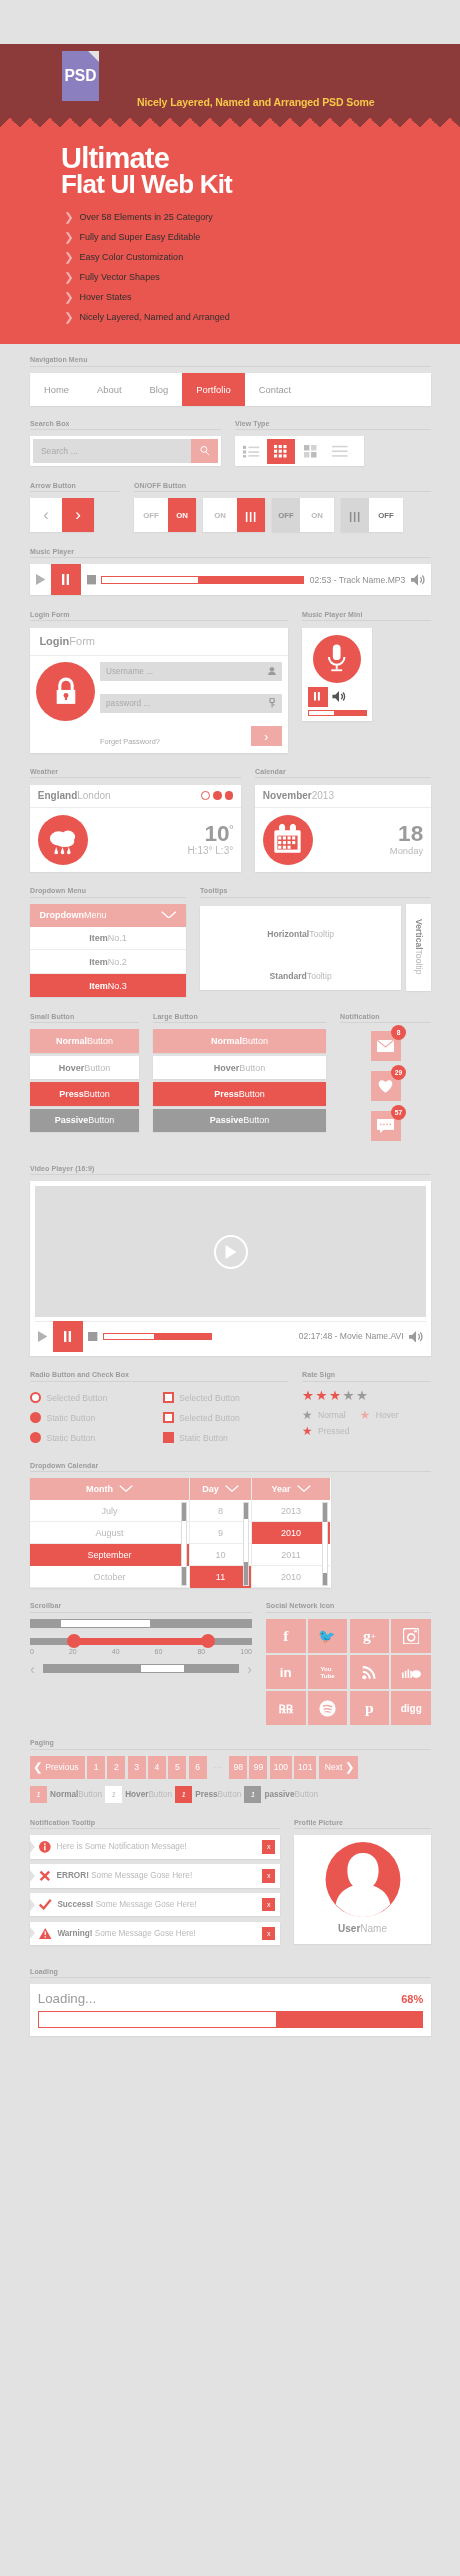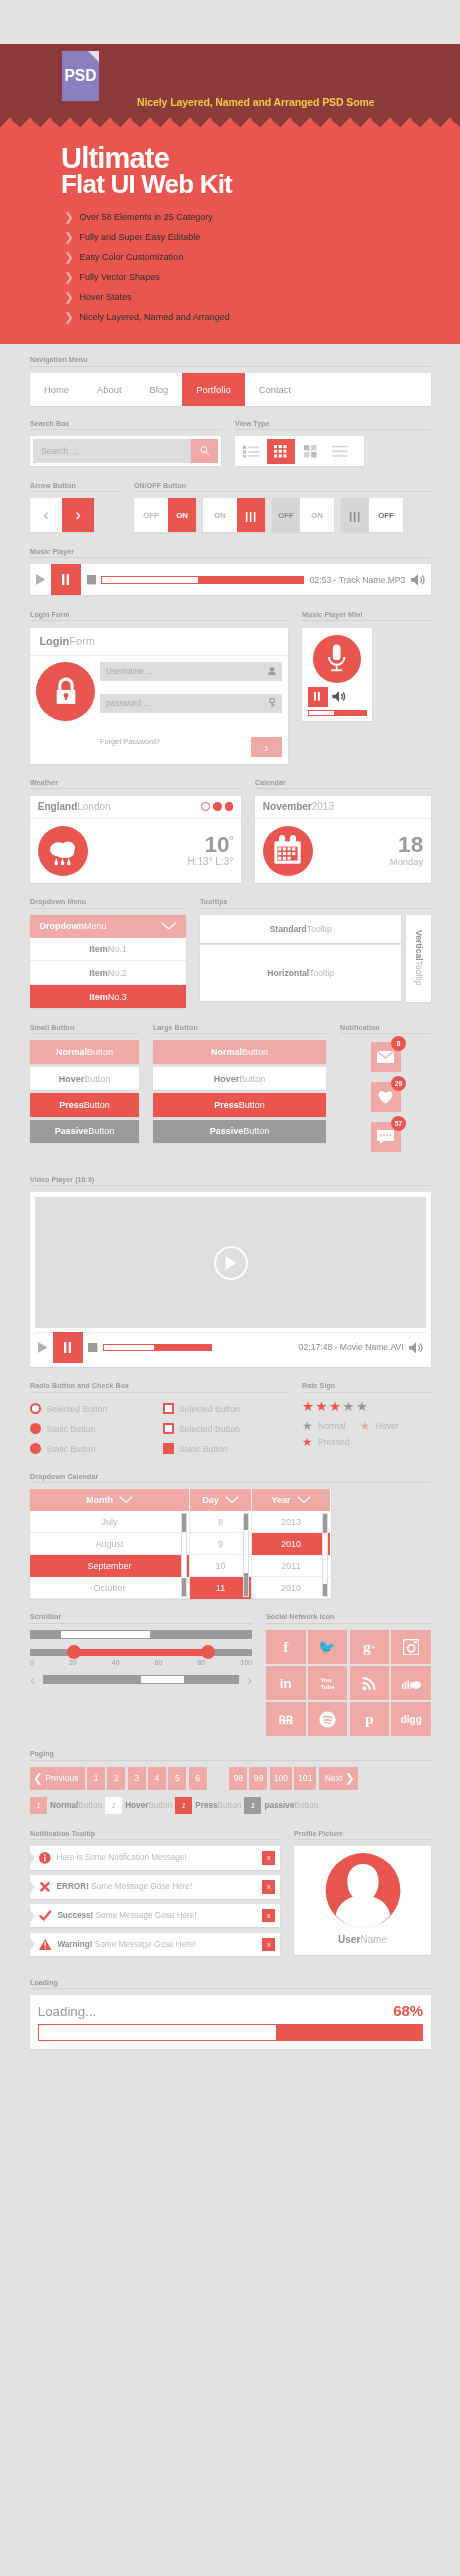--- a/index.html
+++ b/index.html
@@ -88,21 +88,21 @@
   .prog .fill{ width:48%; height:100%; background:#fff; border:1.6px solid #e8564f;}
   .trackname{ font-size:8.6px; color:#8d8d8d; white-space:nowrap;}
 
   
   .loginhdr{ font-size:11px; padding:7.8px 9.4px; border-bottom:0.8px solid #ececec;}
   .loginhdr b{ color:#8d8d8d;} .loginhdr span{color:#b9b9b9;}
   .loginbody{ display:flex; padding:6.2px; gap:4.7px;}
   .lock-circle{ width:59px; height:59px; border-radius:50%; background:#e8564f; display:flex; align-items:center; justify-content:center; flex:0 0 59px;}
   .lfields{ flex:1; display:flex; flex-direction:column; gap:13px;}
   .lfield{ background:#dcdcdc; height:19px; display:flex; align-items:center; padding:0 6.2px; color:#a9a9a9; font-size:8.2px; justify-content:space-between;}
-  .lrow{ display:flex; align-items:flex-start; justify-content:space-between; height:20px;margin-top:11px;}
+  .lrow{ display:flex; align-items:flex-end; justify-content:space-between; height:20px;}
   .lrow .fp{ font-size:7.4px; color:#a9a9a9;}
   .lrow .go{ width:31px; height:20px; background:#f0aaa6; display:flex; align-items:center; justify-content:center; color:#fff; font-size:13.3px; font-weight:300;}
 
   .mini{ width:70px; background:#fff; box-shadow:0 0.8px 1.6px rgba(0,0,0,.1); padding:5.5px;}
   .mic-circle{ width:48px; height:48px; border-radius:50%; background:#e8564f; margin:1.6px auto 3.9px; display:flex; align-items:center; justify-content:center;}
   .minictl{ display:flex; align-items:center; gap:4.7px; }
   .minictl .pz{ width:20px; height:20px; background:#e8564f; display:flex; align-items:center; justify-content:center;}
   .miniprog{ height:6.2px; background:#e8564f; margin-top:3.1px; display:flex;}
   .miniprog .f{ width:47%; background:#fff; border:1.6px solid #e8564f;}
 
@@ -199,21 +199,21 @@
   .ntt .ico{ margin-right:5.5px; display:flex; align-items:center;}
 
   .profile{ background:#fff; box-shadow:0 0.8px 1.6px rgba(0,0,0,.1); padding:7px 7px 9.4px; text-align:center;}
   .pavatar{ height:75px; display:flex; align-items:flex-end; justify-content:center; overflow:hidden;}
   .pname{ font-size:10px; color:#b9b9b9; margin-top:6.2px;} .pname b{color:#8d8d8d;}
 
   
   .loadcard{ background:#fff; box-shadow:0 0.8px 1.6px rgba(0,0,0,.1); padding:7px 7.8px 7.8px;}
   .loadtop{ display:flex; justify-content:space-between; align-items:baseline;}
   .loadtxt{ font-size:13.3px; color:#9b9b9b;}
-  .loadpct{ font-size:15px; color:#e8564f; font-weight:bold;}
+  .loadpct{ font-size:11px; color:#e8564f; font-weight:bold;}
   .loadbar{ height:17px; background:#e8564f; margin-top:4.7px; display:flex;}
   .loadbar i{ display:block; background:#fff; border:1.6px solid #e8564f; height:100%;}
 </style>
 </head>
 <body>
 
 <div class="page">
 
   <div class="hero-top">
     <div class="psd-badge">
@@ -551,25 +551,25 @@
           <div class="it sel">
               <b>Item</b>
               <span>No.3</span>
             </div>
         </div>
       </div>
       <div style="flex:1">
         <div class="sec-label">Tooltips</div>
         <div style="display:flex; gap:4.7px; align-items:flex-start">
           <div style="flex:1">
+            <div class="ttbox" style="height:56px; margin-top:2.3px">
+                <span><b>Horizontal</b><span>Tooltip</span></span>
+              </div>
             <div class="ttbox" style="height:28px">
                 <span><b>Standard</b><span>Tooltip</span></span>
-              </div>
-            <div class="ttbox" style="height:56px; margin-top:2.3px">
-                <span><b>Horizontal</b><span>Tooltip</span></span>
               </div>
           </div>
           <div class="ttbox vert" style="width:25px; height:87px">
               <span><b>Vertical</b><span>Tooltip</span></span>
             </div>
         </div>
       </div>
     </div>
 
     <div class="row" style="margin-top:15.6px">

